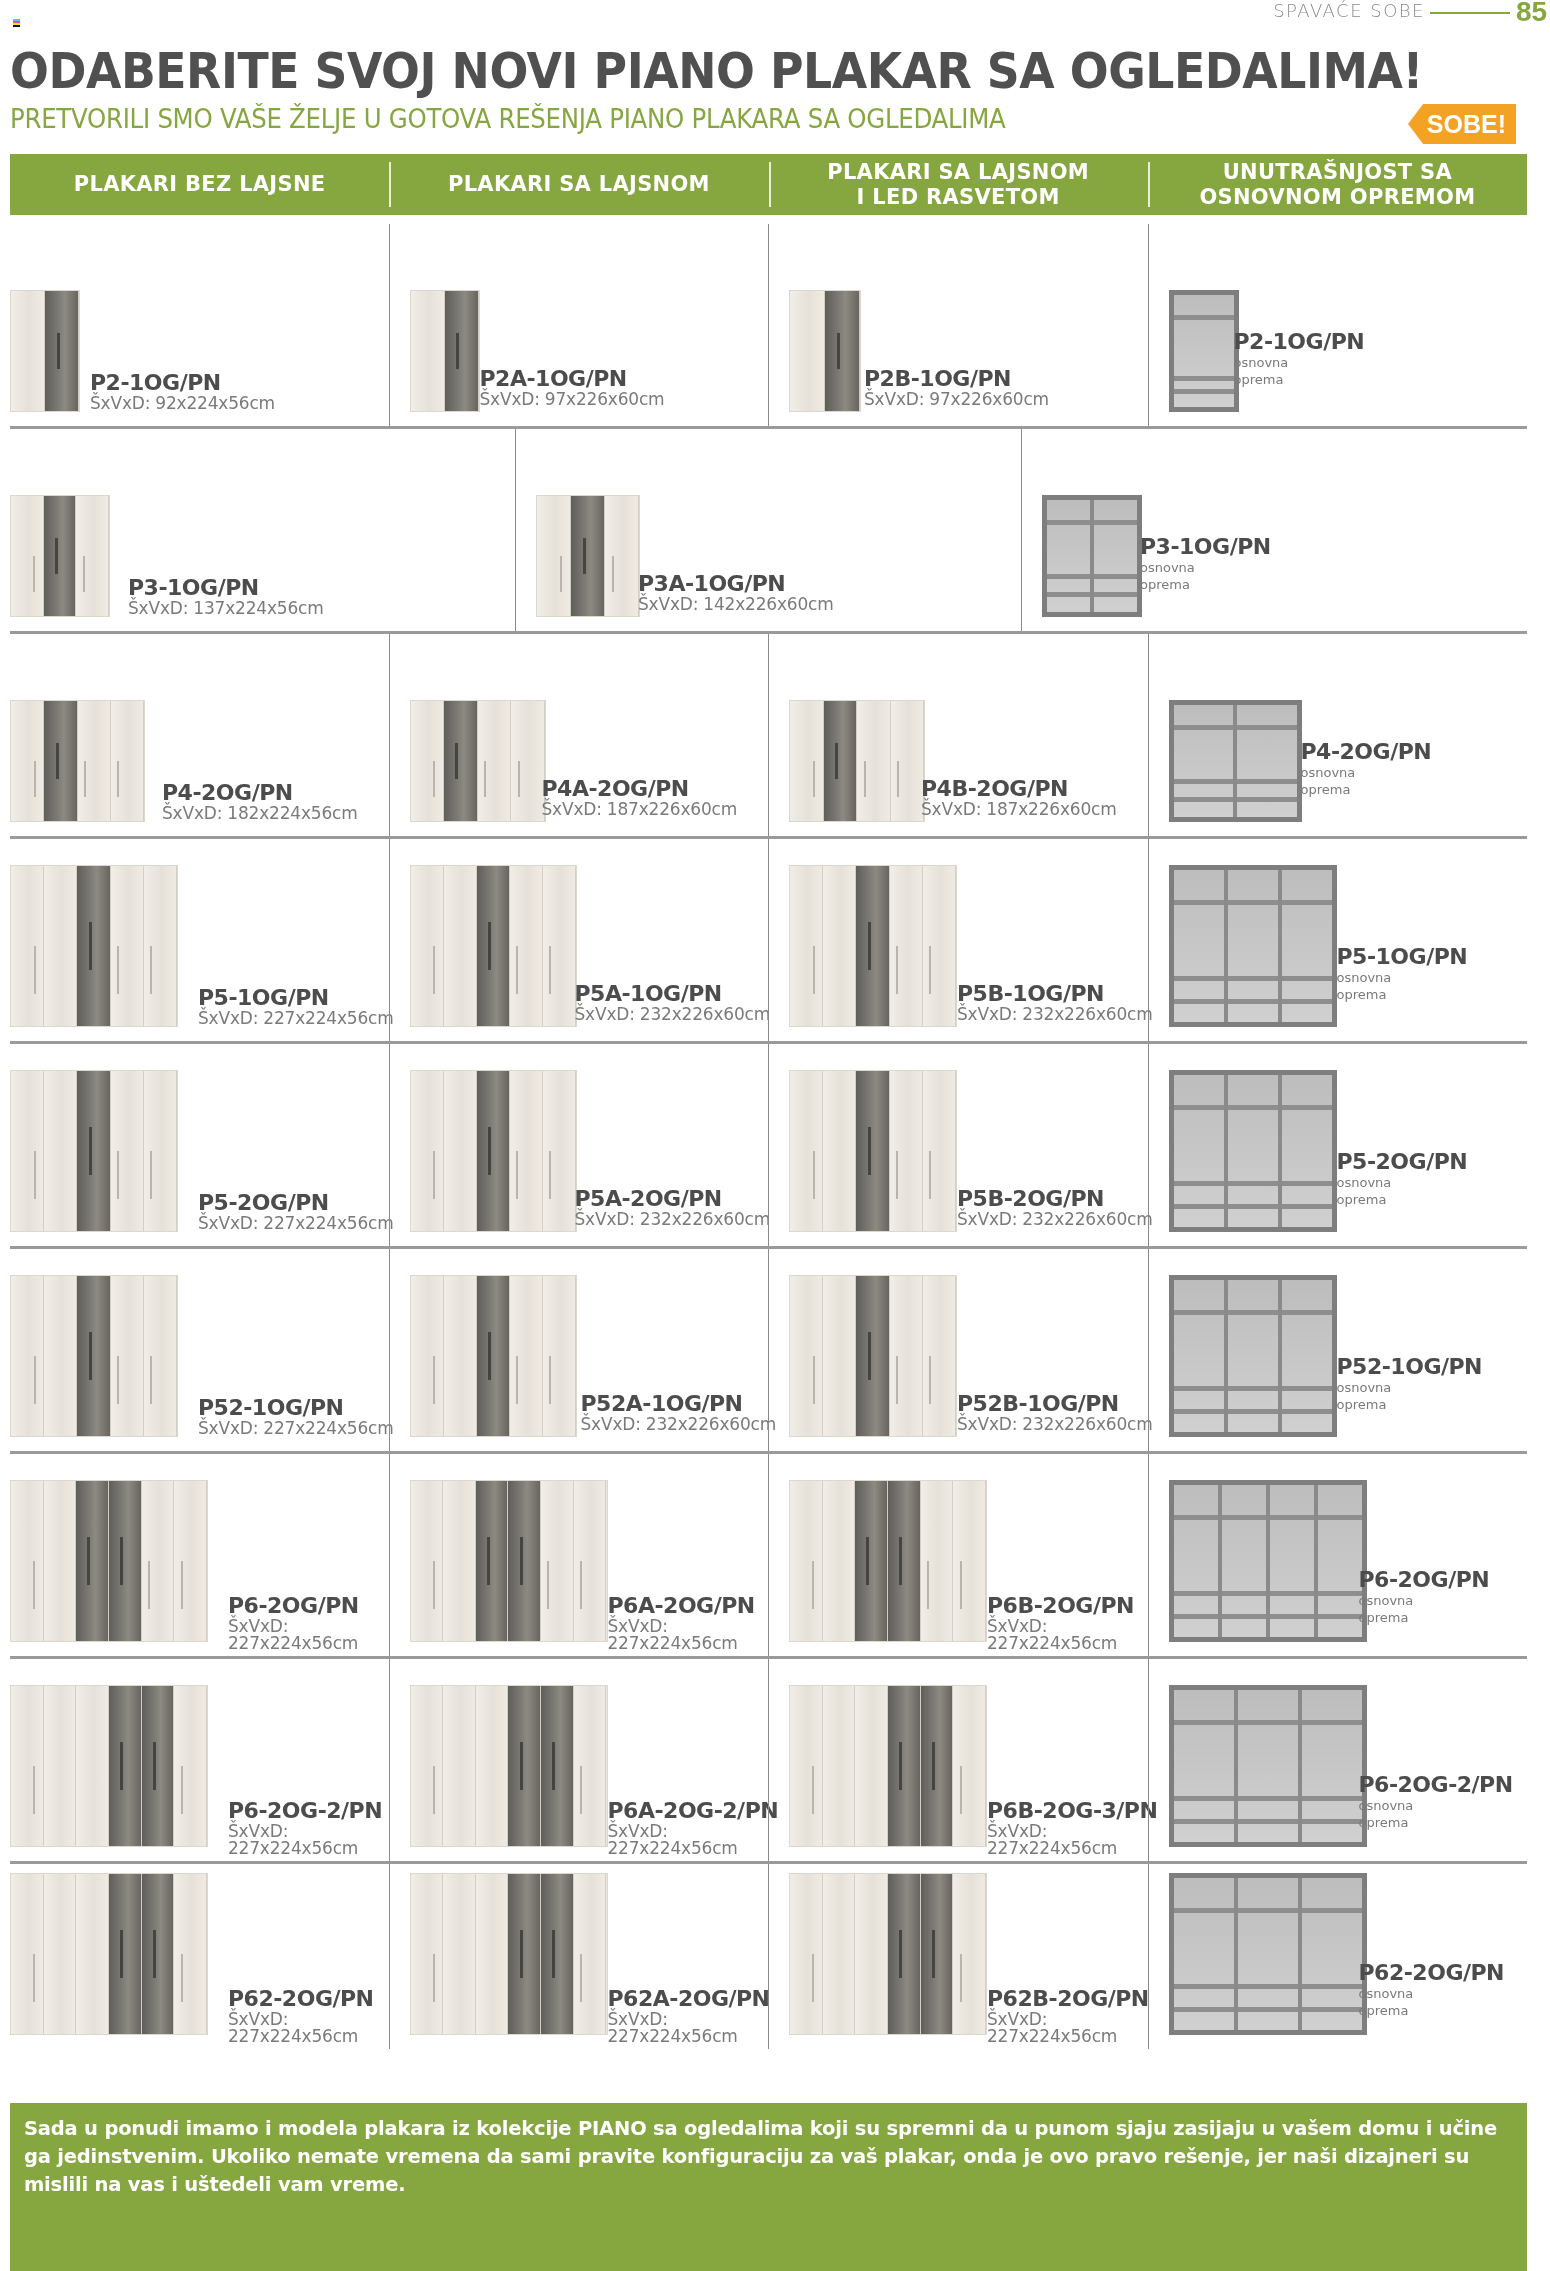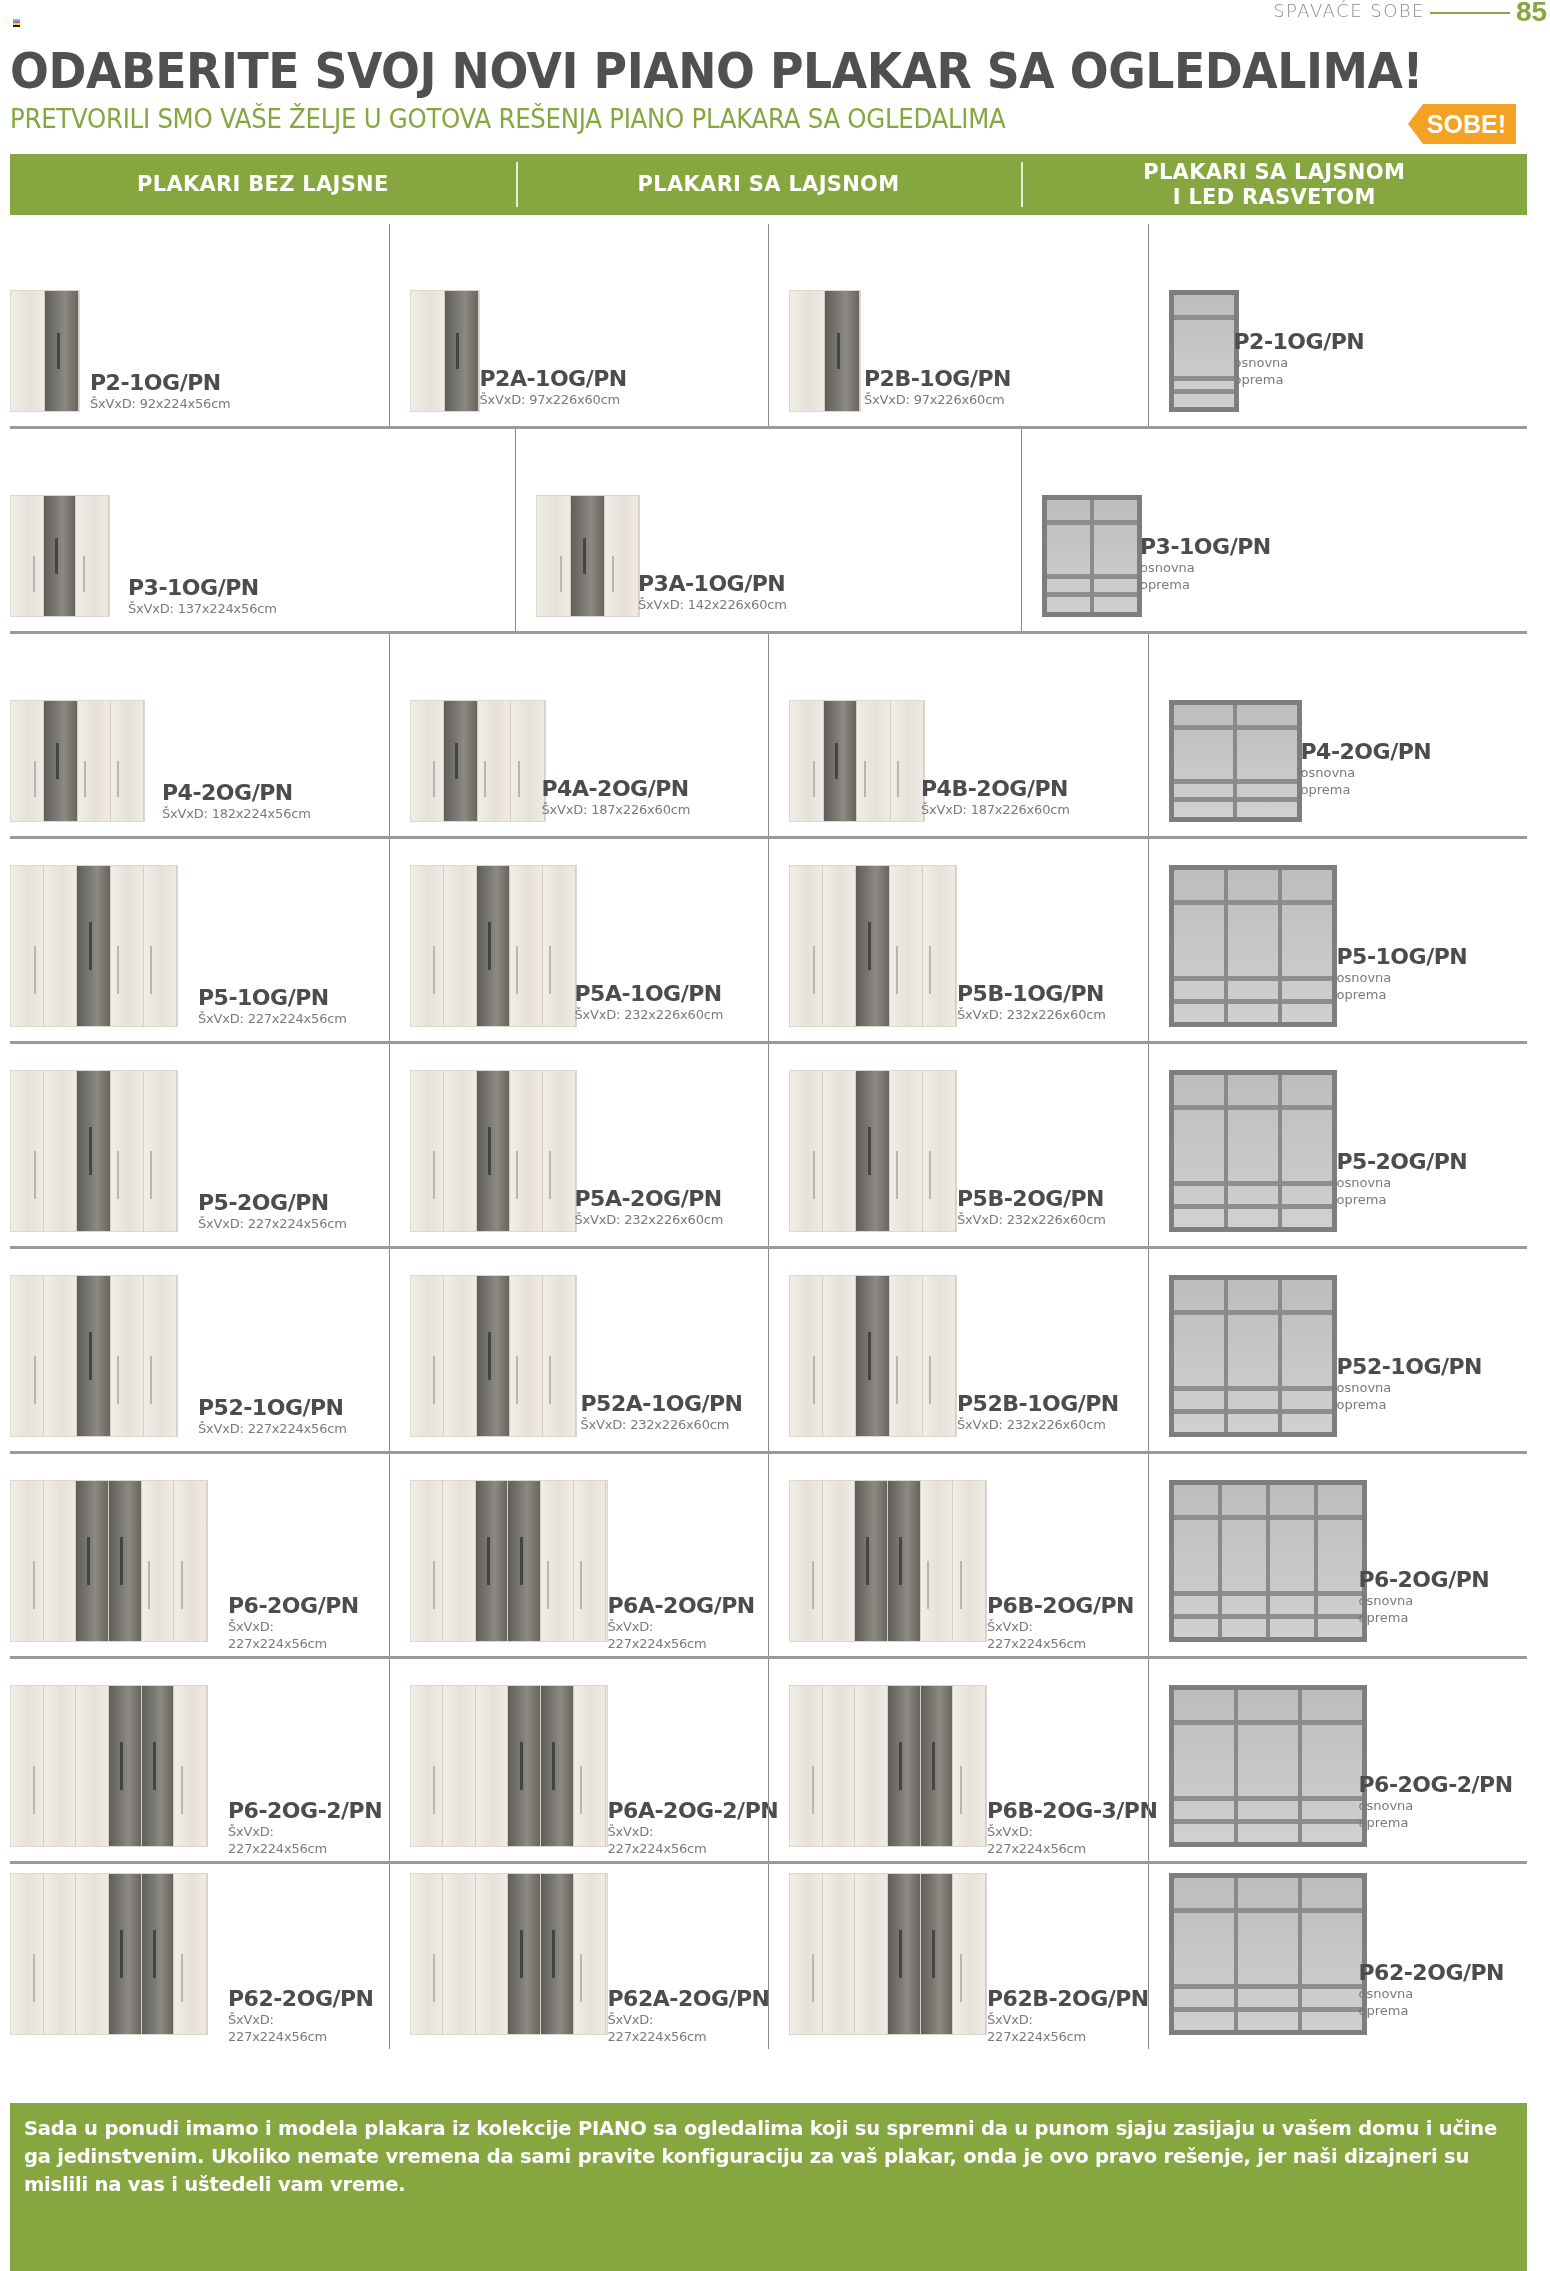--- a/index.html
+++ b/index.html
@@ -34,21 +34,21 @@
   .door.mirror { background: linear-gradient(90deg, #5f5e5a 0%, #7c7a74 40%, #8d8a82 60%, #67655f 100%); }
   .door.mirror::after { content: ""; position: absolute; left: 35%; top: 35%; width: 3px; height: 30%; background: #2e2e2c; opacity: 0.7; }
   .door .handle { position: absolute; top: 50%; width: 2px; height: 30%; background: #b9b5ae; }
   .interior { position: absolute; bottom: 14px; left: 20px; background: #c7c7c7; border: 5px solid #7e7e7e; display: flex; }
   .interior .bay { flex: 1; border-right: 4px solid #8a8a8a; position: relative; background: linear-gradient(180deg, #bdbdbd 0%, #d0d0d0 100%); }
   .interior .bay:last-child { border-right: none; }
   .interior .shelf { position: absolute; left: 0; right: 0; height: 5px; background: #8e8e8e; }
 
   .label { position: absolute; }
   .code { font-size: 22px; font-weight: bold; color: #4c4c4c; letter-spacing: -0.5px; white-space: nowrap; font-family: "DejaVu Sans", sans-serif; }
-  .dims { font-size: 13px; color: #7a7a7a; white-space: nowrap; line-height: 17px; letter-spacing: -0.2px; }
+  .dims { font-size: 17px; color: #7a7a7a; white-space: nowrap; line-height: 17px; letter-spacing: -0.2px; }
   .note { font-size: 13px; color: #7a7a7a; line-height: 17px; }
 
   .info-box { position: absolute; left: 10px; top: 2103px; width: 1517px; height: 168px; background: #86a640; color: #ffffff; padding: 12px 14px; font-size: 19.5px; line-height: 28px; font-weight: bold; font-family: "DejaVu Sans", sans-serif; letter-spacing: -0.2px; }
   .info-box p + p { margin-top: 28px; }
 </style>
 </head>
 <body>
 
 <div class="cmyk-mark">
   <span style="background:#58c8f0"></span>
@@ -71,20 +71,24 @@
   <div class="header-cell">
       <span style="white-space:pre-line">PLAKARI BEZ LAJSNE</span>
     </div>
   <div class="header-cell">
       <span style="white-space:pre-line">PLAKARI SA LAJSNOM</span>
     </div>
   <div class="header-cell">
       <span style="white-space:pre-line">PLAKARI SA LAJSNOM
 I LED RASVETOM</span>
     </div>
+  <div class="header-cell">
+      <span style="white-space:pre-line">UNUTRAŠNJOST SA
+OSNOVNOM OPREMOM</span>
+    </div>
 </div>
 
 <div class="grid" id="grid">
     <div class="row">
       <div class="cell">
         <div class="wardrobe" style="width: 70px; height: 122px;">
           <div class="door" style="width: 50%;"></div>
           <div class="door mirror" style="width: 50%;"></div>
         </div>
         <div class="label" style="left: 80px; bottom: 14px;">

